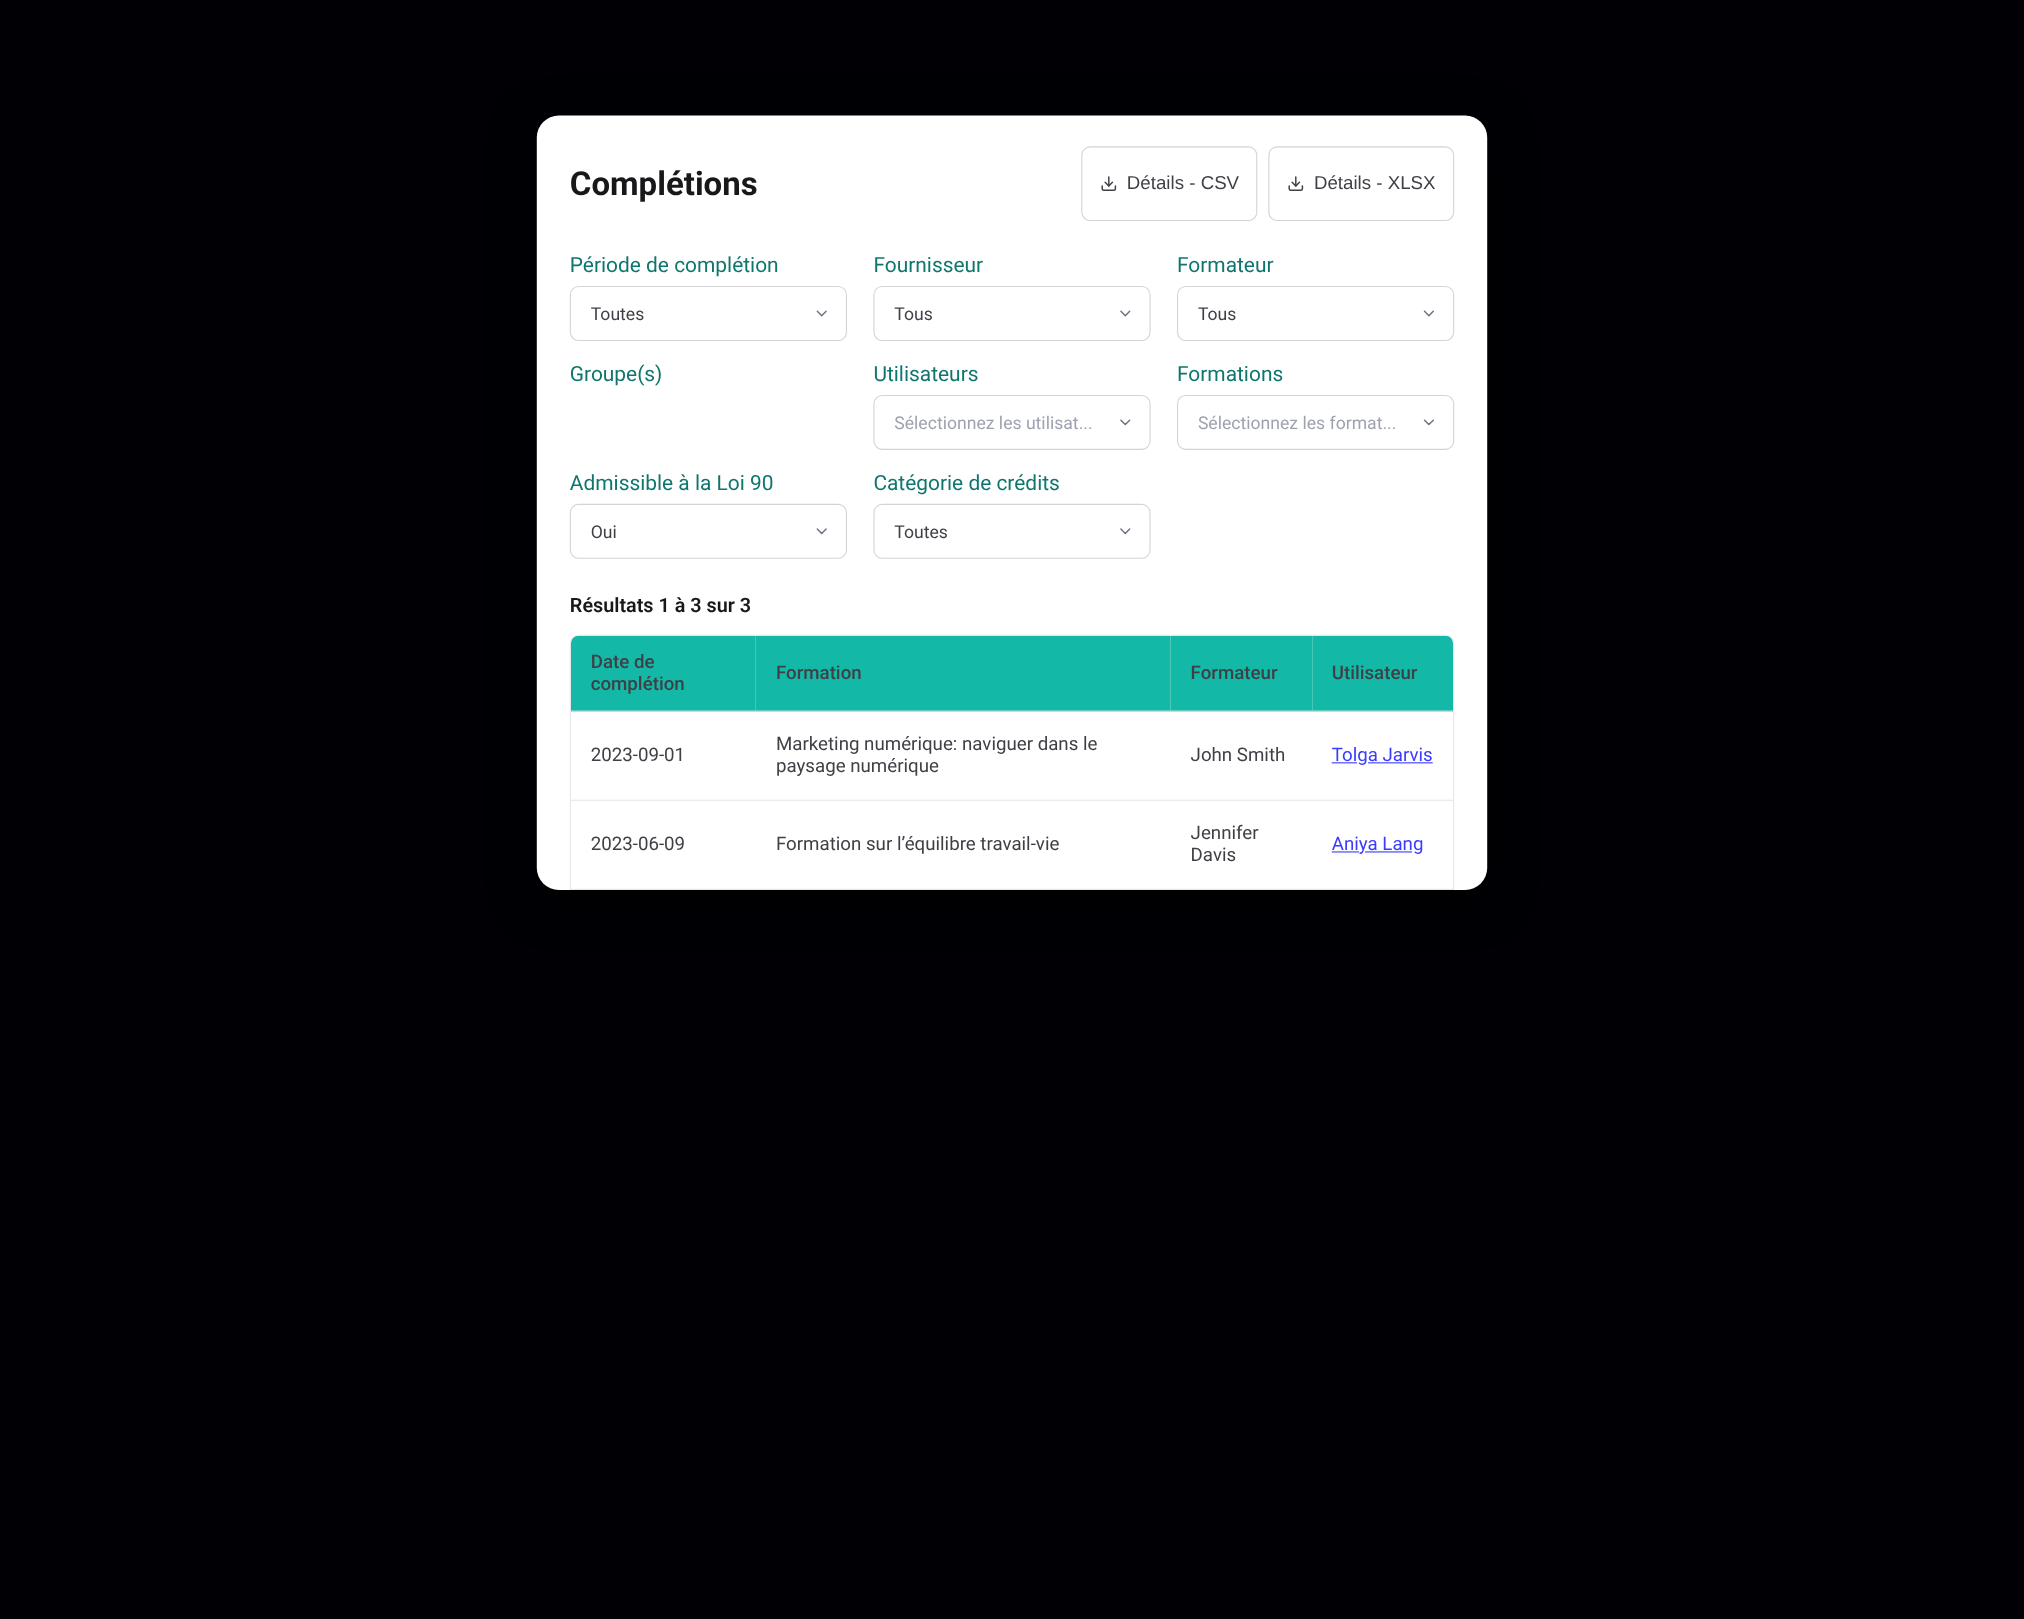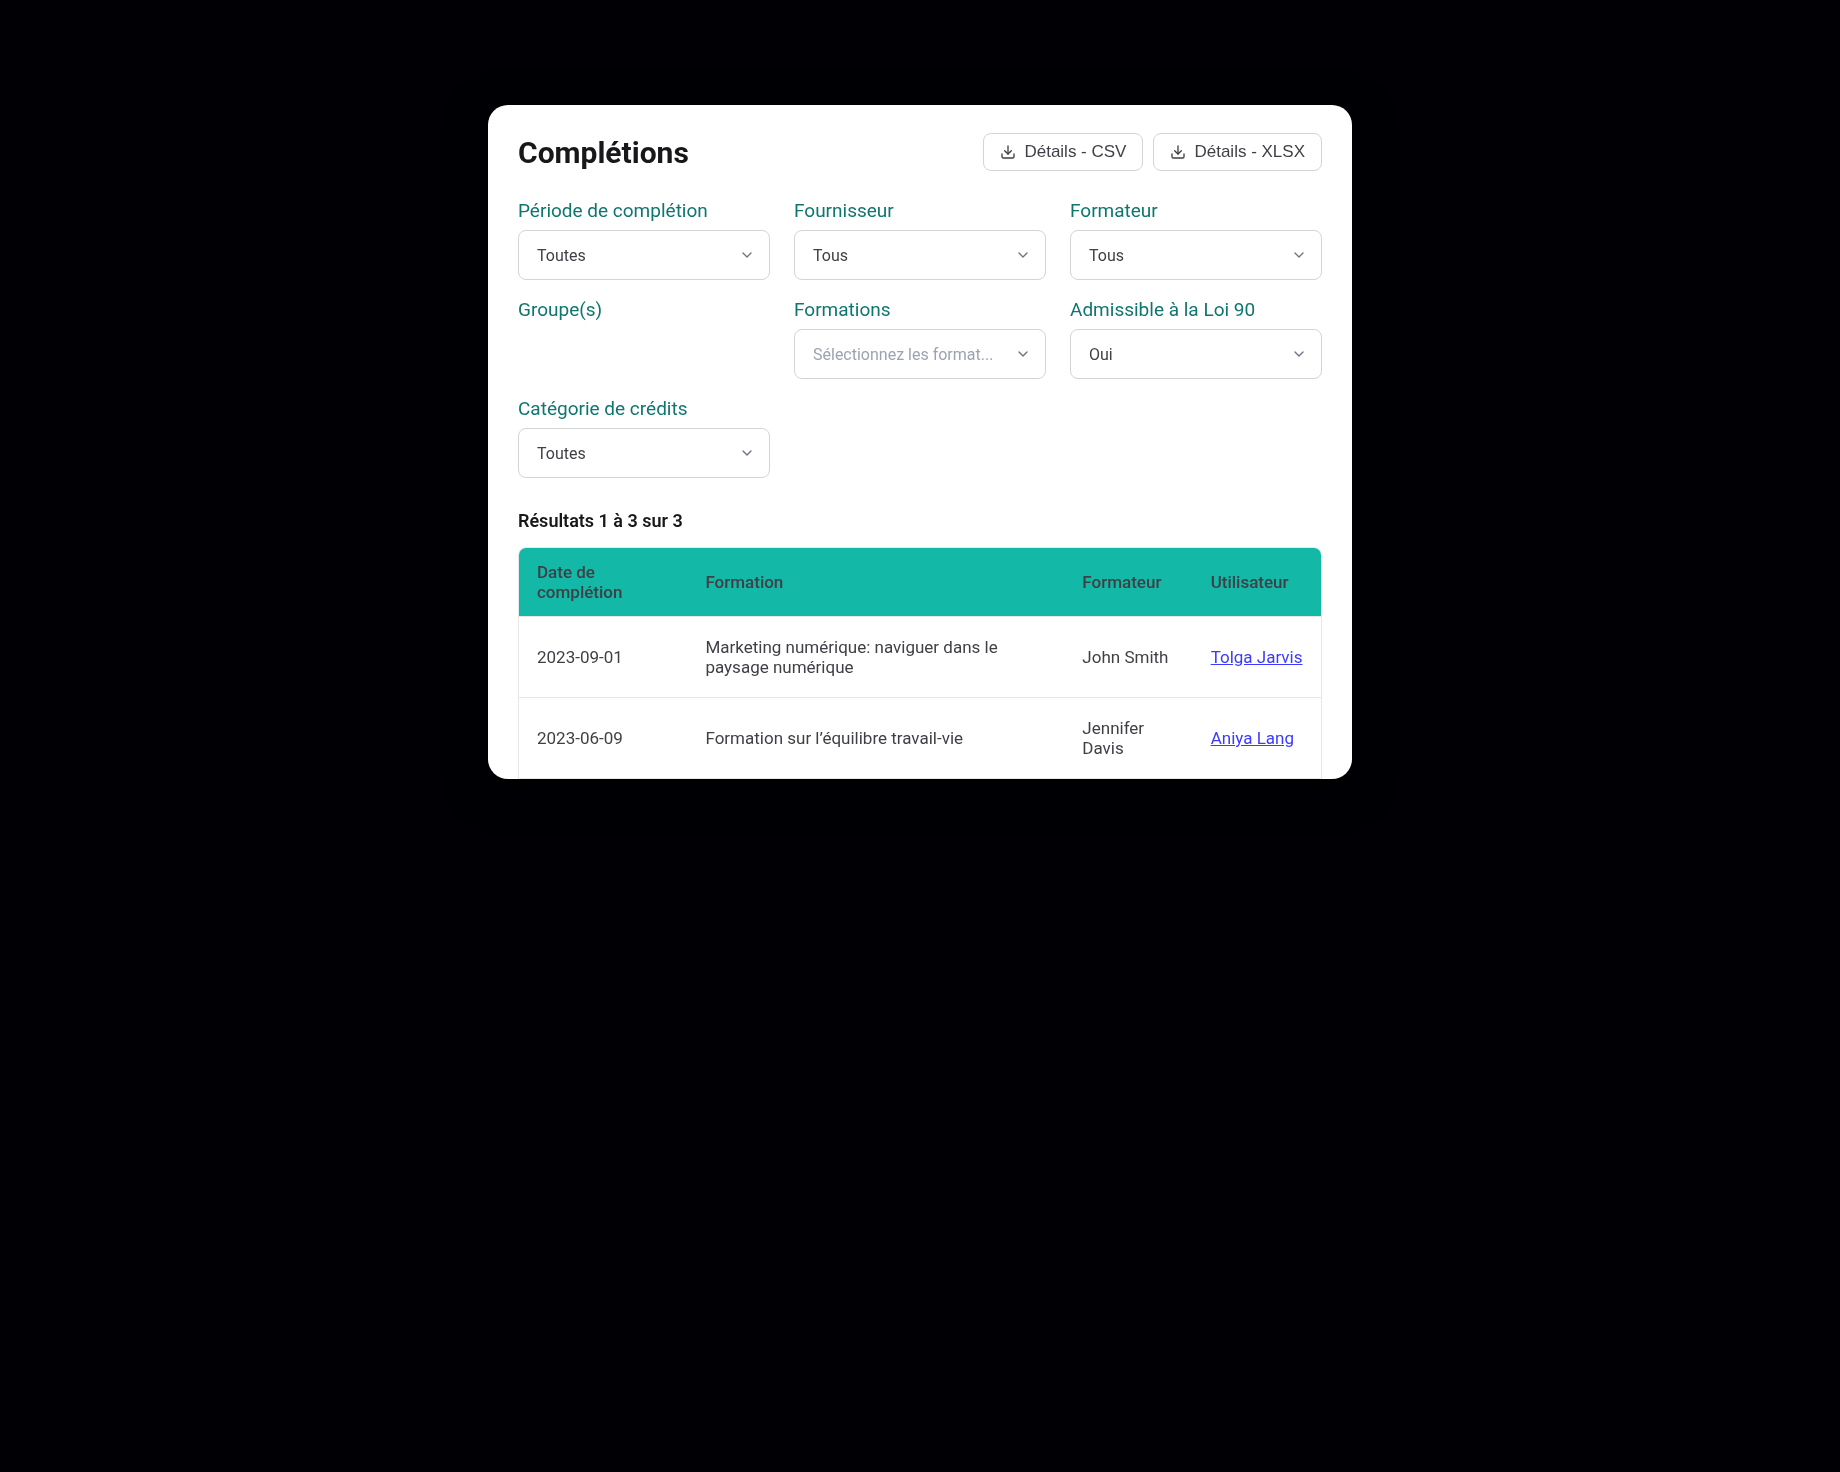--- a/index.html
+++ b/index.html
@@ -34,21 +34,21 @@
       display: flex;
       gap: 10px;
     }
     .export-btn {
       display: inline-flex;
       align-items: center;
       gap: 8px;
       background: #fff;
       border: 1px solid #d4d4d8;
       border-radius: 8px;
-      padding: 8px 16px;
+      padding: 23px 16px;
       font-size: 17px;
       font-weight: 500;
       color: #3f3f46;
       cursor: pointer;
     }
     .download-icon {
       width: 16px;
       height: 16px;
       display: inline-block;
     }
@@ -200,20 +200,31 @@
               <polyline points="6 9 12 15 18 9"></polyline>
             </svg>
         </span>
       </div>
     </div>
 
     <div class="field">
       <label>Groupe(s)</label>
     </div>
 
+    <div class="field">
+      <label>Utilisateurs</label>
+      <div class="select placeholder">
+        <span class="truncate">Sélectionnez les utilisat...</span>
+        <span class="chevron">
+          <svg viewBox="0 0 24 24" fill="none" stroke="currentColor" stroke-width="2" stroke-linecap="round" stroke-linejoin="round">
+              <polyline points="6 9 12 15 18 9"></polyline>
+            </svg>
+        </span>
+      </div>
+    </div>
 
     <div class="field">
       <label>Formations</label>
       <div class="select placeholder">
         <span class="truncate">Sélectionnez les format...</span>
         <span class="chevron">
           <svg viewBox="0 0 24 24" fill="none" stroke="currentColor" stroke-width="2" stroke-linecap="round" stroke-linejoin="round">
               <polyline points="6 9 12 15 18 9"></polyline>
             </svg>
         </span>

